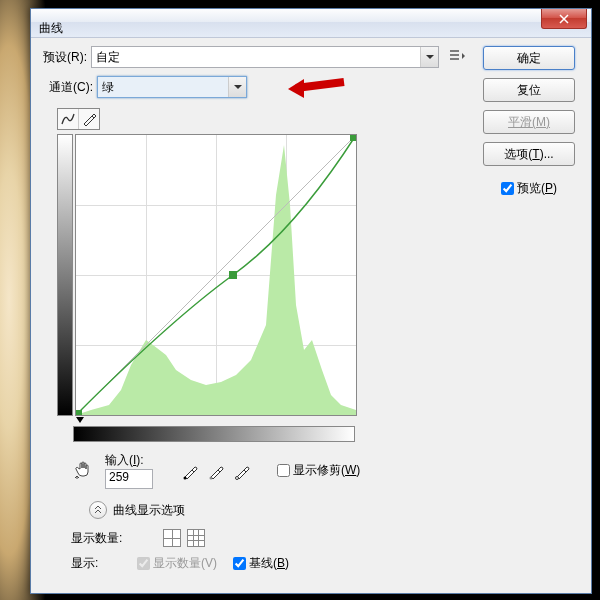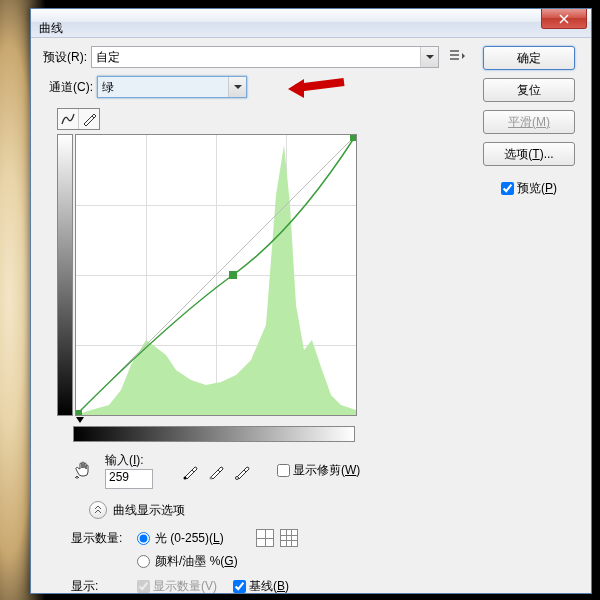--- a/index.html
+++ b/index.html
@@ -401,34 +401,23 @@
           <svg width="10" height="10" viewBox="0 0 10 10">
               <path d="M2 4 L5 1 L8 4 M2 8 L5 5 L8 8" stroke="#555" fill="none"></path>
             </svg>
         </div>
         <span>曲线显示选项</span>
       </div>
 
       <div class="section-lower">
         <div class="opt-row">
           <span style="width:60px">显示数量:</span>
-          <label class="checkbox-row">
-              <input type="radio" checked="" style="">
-              <span>光 (0-255)(<span class="underline">L</span>)</span>
-            </label>
           <span style="width:20px"></span>
           <span class="grid-icon grid4"></span>
           <span class="grid-icon" style="background-image:linear-gradient(#888,#888),linear-gradient(#888,#888),linear-gradient(90deg,#888,#888),linear-gradient(90deg,#888,#888);background-size:100% 1px,100% 1px,1px 100%,1px 100%;background-position:0 33%,0 66%,33% 0,66% 0;background-repeat:no-repeat"></span>
-        </div>
-        <div class="opt-row">
-          <span style="width:60px"></span>
-          <label class="checkbox-row">
-              <input type="radio" style="">
-              <span>颜料/油墨 %(<span class="underline">G</span>)</span>
-            </label>
         </div>
         <div class="opt-row" style="margin-top:8px">
           <span style="width:60px">显示:</span>
           <label class="checkbox-row" style="color:#999">
               <input type="checkbox" checked="" disabled="" style="">
               <span>显示数量(V)</span>
             </label>
           <label class="checkbox-row" style="margin-left:10px">
               <input type="checkbox" checked="" style="">
               <span>基线(<span class="underline">B</span>)</span>

